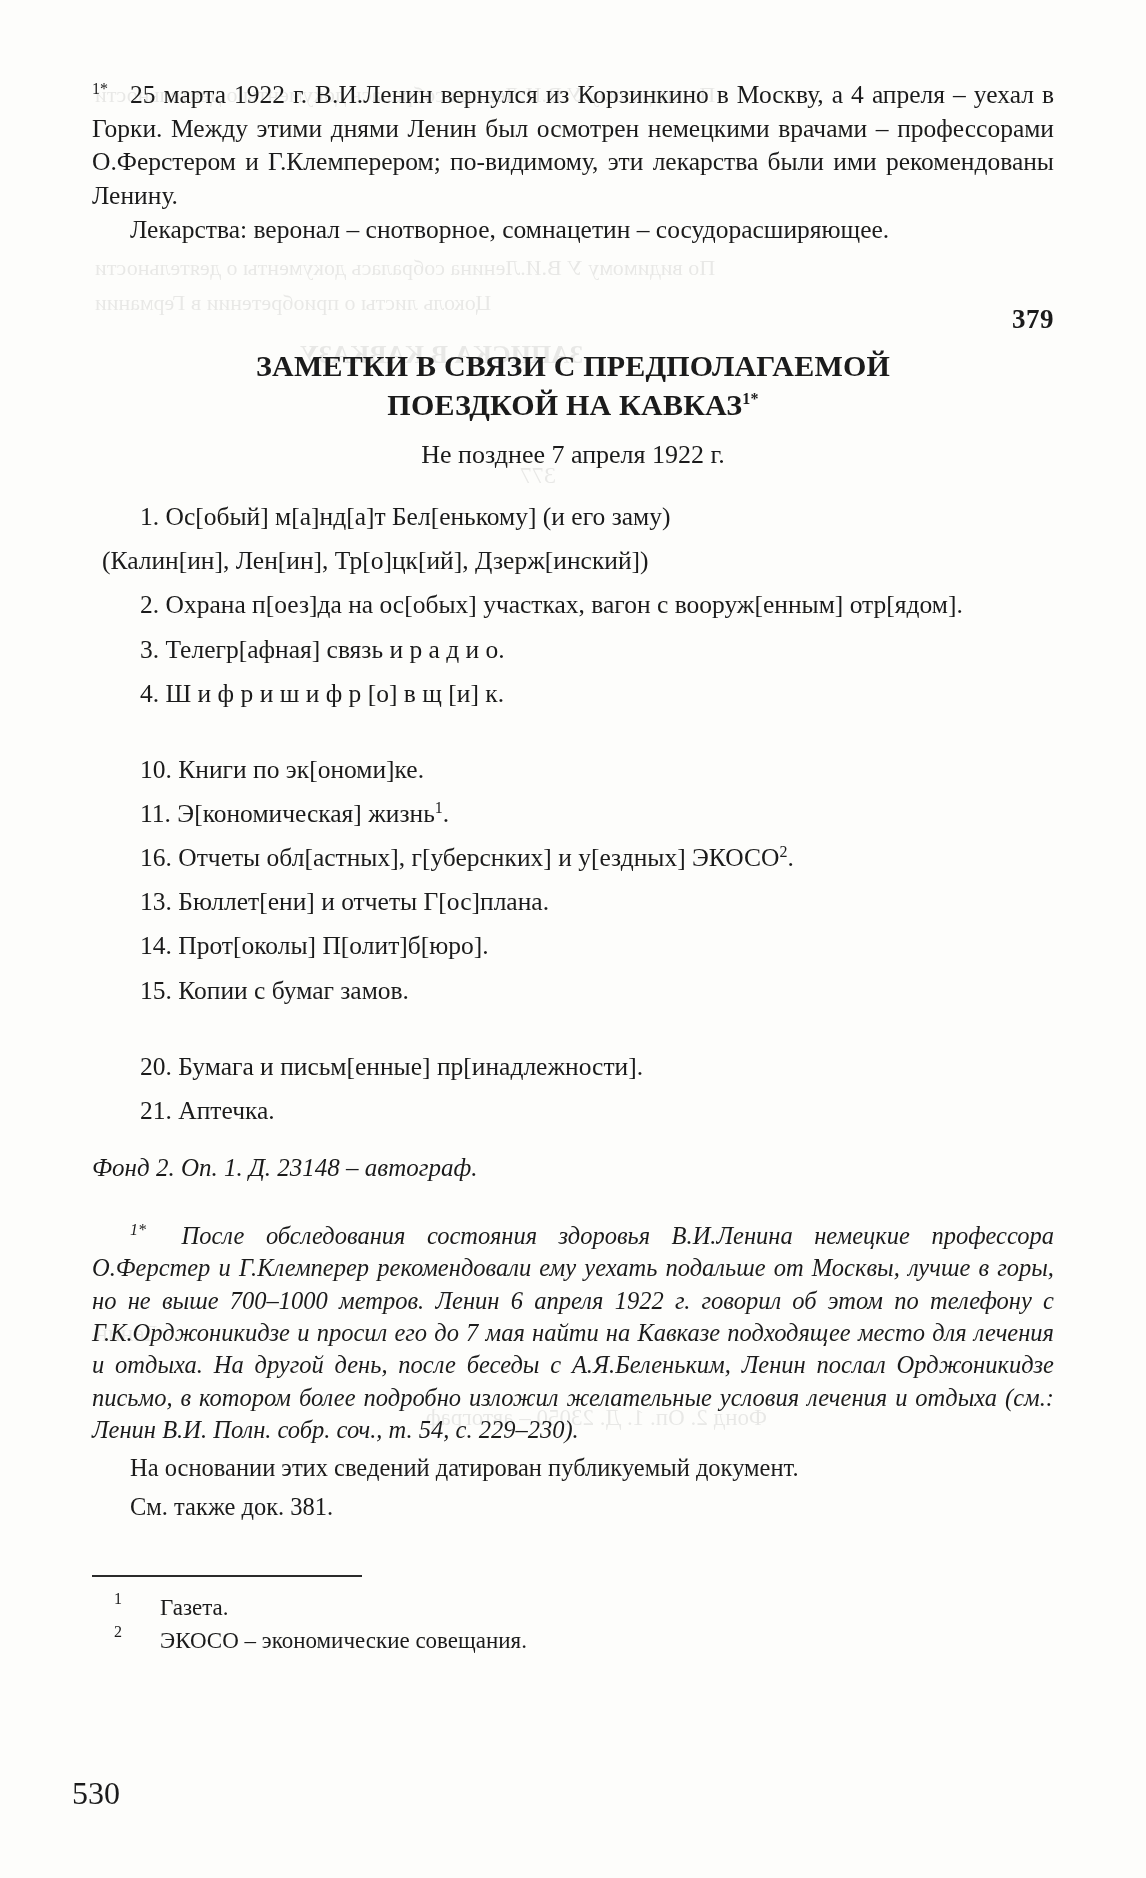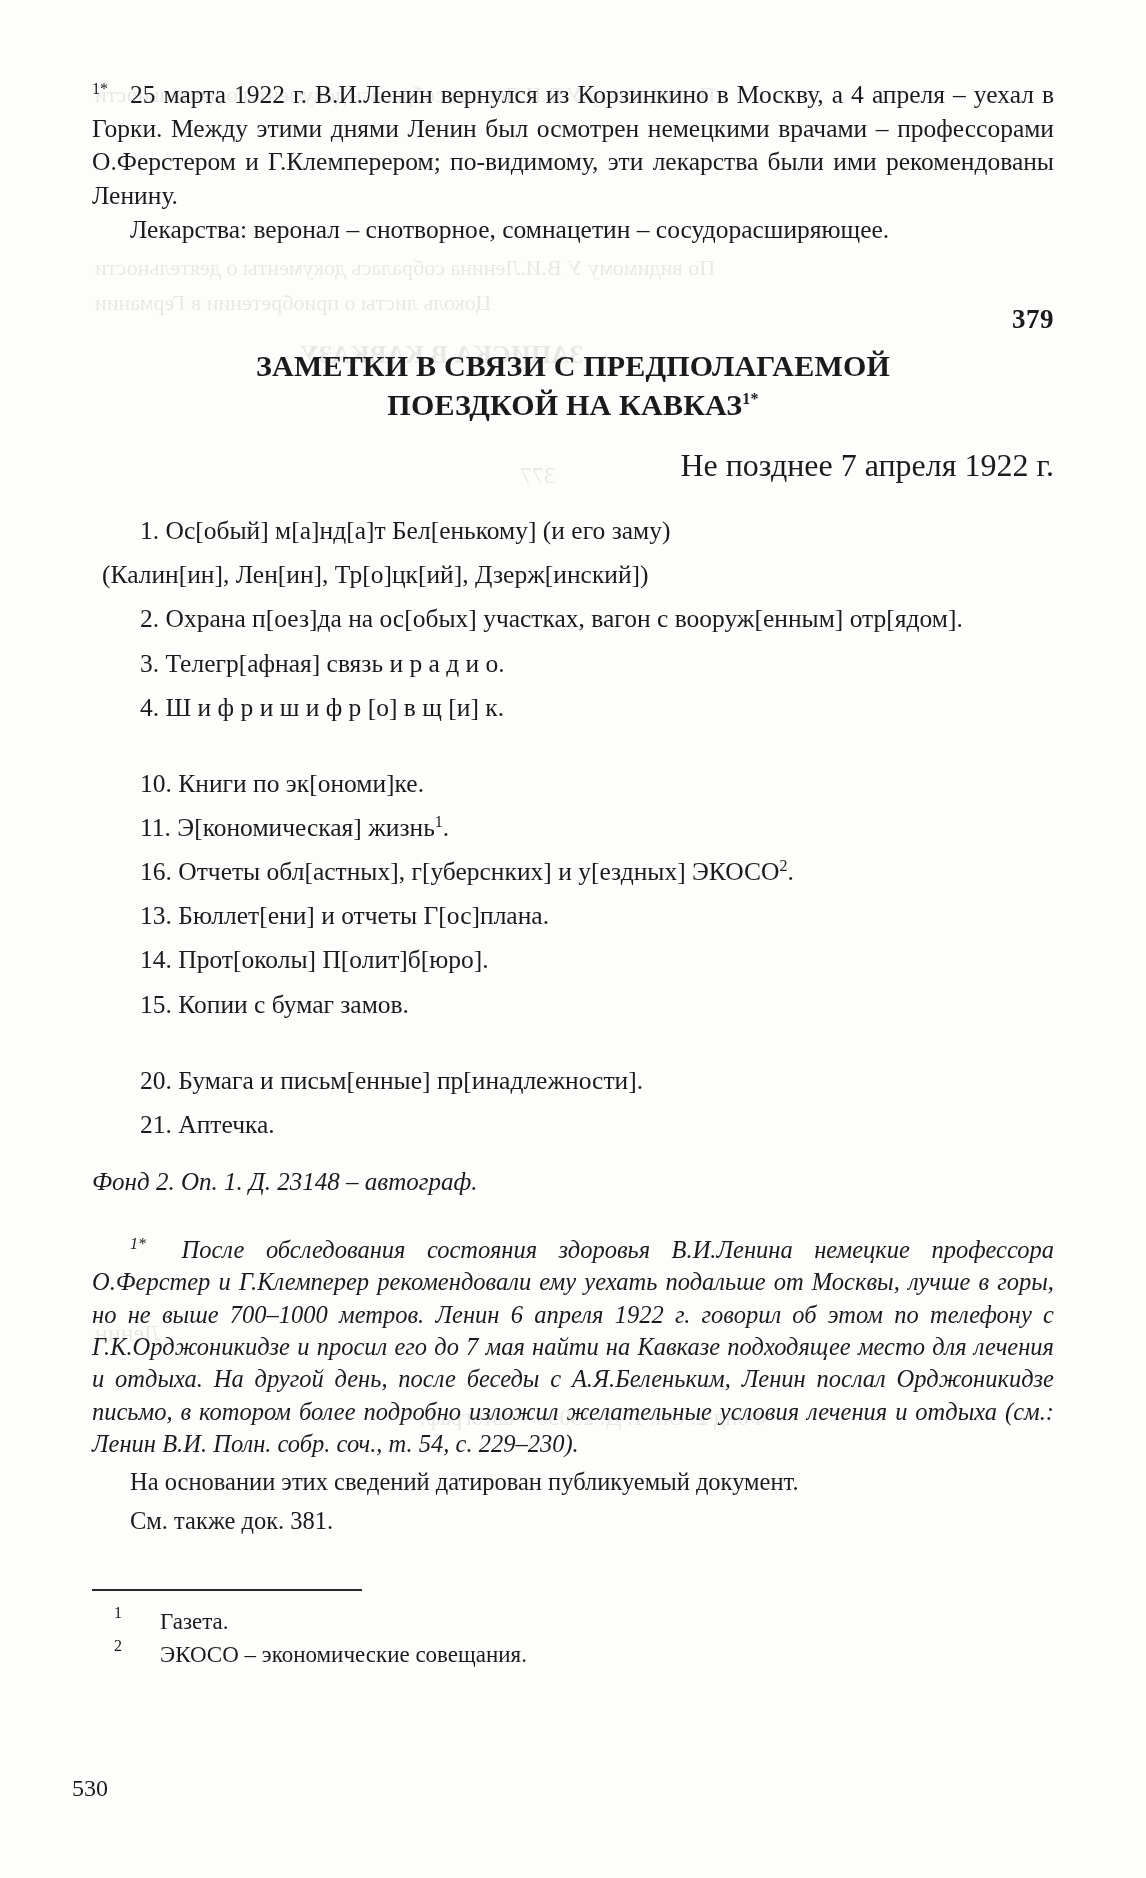--- a/index.html
+++ b/index.html
@@ -61,23 +61,23 @@
   }
   .doc-title {
     text-align: center;
     font-size: 30px;
     font-weight: bold;
     line-height: 1.28;
     margin-top: 12px;
     letter-spacing: 0.2px;
   }
   .doc-date {
-    text-align: right;
-    font-size: 32px;
-    margin-top: 23px;
+    text-align: center;
+    font-size: 26px;
+    margin-top: 16px;
   }
   .list {
     margin-top: 30px;
     font-size: 25.5px;
     line-height: 1.34;
   }
   .list-item {
     text-indent: 38px;
     margin: 10px;
     text-align: justify;
@@ -134,21 +134,21 @@
     position: relative;
     top: -4px;
   }
   .fn-text {
     flex: 1;
   }
   .page-number {
     position: absolute;
     left: 72px;
     top: 1775px;
-    font-size: 24px;
+    font-size: 32px;
   }
 </style>
 </head>
 <body>
 
 <div class="page">
 
   <div class="ghost" style="left:95px; top:82px; font-size:22px;">По видимому У В.И.Ленина собралась документы о деятельности</div>
   <div class="ghost" style="left:95px; top:255px; font-size:22px;">По видимому У В.И.Ленина собралась документы о деятельности</div>
   <div class="ghost" style="left:95px; top:290px; font-size:22px;">Цоколь листы о приобретении в Германии</div>

